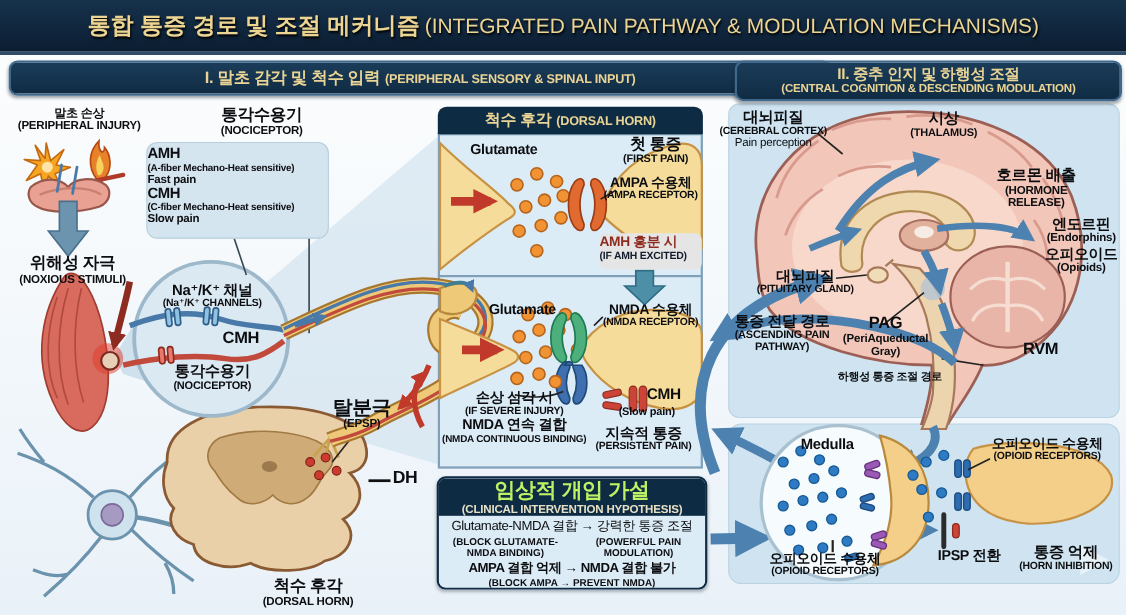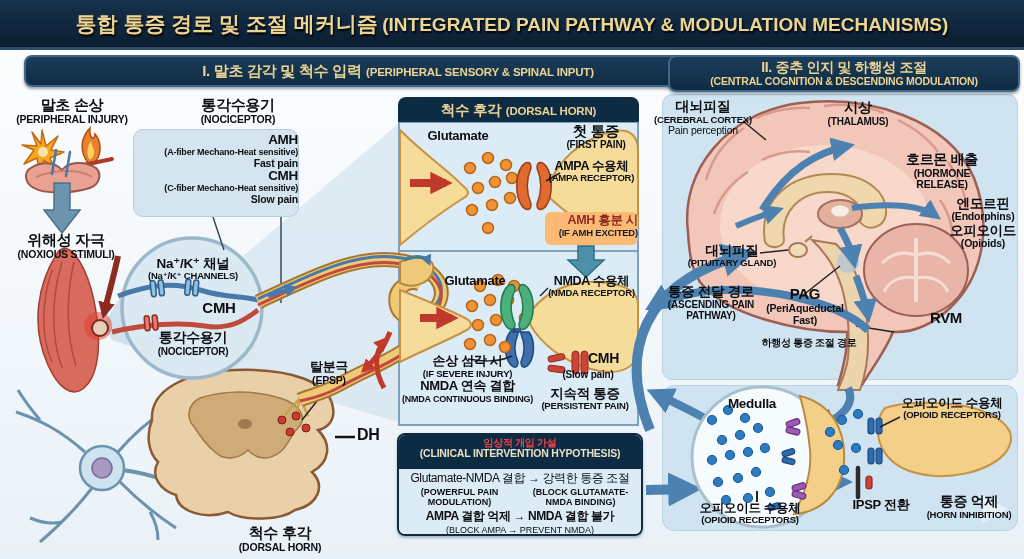--- a/index.html
+++ b/index.html
@@ -4,39 +4,39 @@
 <style>
 *{margin:0;padding:0;box-sizing:border-box}
 html,body{width:1024px;height:559px}
 body{position:relative;overflow:hidden;background:linear-gradient(180deg,#fdfefe 0%,#f2f7fb 60%,#e9f1f8 100%);font-family:"Liberation Sans","DejaVu Sans",sans-serif;color:#0c0d10}
 .lb{position:absolute;text-align:center;line-height:1.12;z-index:6;color:#0c0d10}
 .k{display:block;font-weight:700;font-size:14px;letter-spacing:-.3px}
 .e{display:block;font-weight:700;font-size:10px;letter-spacing:-.2px}
 .inline .k,.inline .e{display:inline}
 .titlebar{position:absolute;left:0;top:0;width:1024px;height:50px;background:linear-gradient(180deg,#16324c,#0b1d31);border-bottom:3px solid #2e4d6b;z-index:7;text-align:center;line-height:47px;white-space:nowrap}
 .titlebar .tko{font-size:21px;font-weight:700;color:#ecd492;text-shadow:1px 2px 2px #000}
-.titlebar .ten{font-size:19px;font-weight:700;color:#ecd492;text-shadow:1px 2px 2px #000}
+.titlebar .ten{font-size:19px;font-weight:400;color:#ecd492;text-shadow:1px 2px 2px #000}
 .sechead{position:absolute;background:linear-gradient(180deg,#1b3c59,#102c44);border:2px solid #40688a;border-radius:8px;color:#e9d495;text-align:center;z-index:5;box-shadow:0 2px 3px rgba(10,25,40,.4)}
 .panel{position:absolute;background:#dcecf6;border:2px solid #7fa0b8;z-index:1}
 .bluepanel{position:absolute;background:#cfe4f0;border:1px solid #b9d3e2;z-index:1}
 .panelhead{position:absolute;background:#0e2b44;color:#e9d495;text-align:center;z-index:5;font-weight:700;border-radius:8px 8px 0 0}
-.box{position:absolute;z-index:5;text-align:right}
+.box{position:absolute;z-index:5;text-align:left}
 svg{display:block}
 #artunder{position:absolute;left:0;top:0;z-index:0}
 #art{position:absolute;left:0;top:0;z-index:2}
 .hyp{position:absolute;left:397px;top:433px;width:246px;height:103px;border:2px solid #0e2b44;border-radius:8px;overflow:hidden;z-index:5;box-shadow:0 2px 3px rgba(10,25,40,.3)}
 .hyp .hh{background:#0e2b44;height:34px;text-align:center;padding-top:2px}
-.hyp .hh .k{color:#ef4444;font-size:10px;line-height:1.1}
+.hyp .hh .k{color:#bef264;font-size:19px;line-height:1.1}
 .hyp .hh .e{color:#e6e0c4;font-size:10.5px;line-height:1.1}
 .hyp .hb{background:#dcecf6;text-align:center;padding-top:1px}
 .hyp .l1{font-size:12px;font-weight:400;letter-spacing:-.4px}
 .hyp .subrow{display:flex}
 .hyp .subrow span{flex:1;font-size:9px;font-weight:700;line-height:1.15;display:block}
 .hyp .l2{font-size:12px;font-weight:700;letter-spacing:-.4px}
-.hyp .sub2{font-size:9px;font-weight:400}
+.hyp .sub2{font-size:9px;font-weight:700}
 </style>
 </head>
 <body>
 
 <svg id="artunder" width="1024" height="559" viewBox="0 0 1024 559">
   <polygon points="104,324 146,254 236,380 112,340" fill="#c6dbe9" opacity="0.8"></polygon>
   <polygon points="236,262 398,124 398,422 228,372" fill="#d3e4ef" opacity="0.7"></polygon>
 </svg>
 
 <div class="bluepanel" style="left:662px;top:94px;width:356px;height:286px;border-radius:10px"></div>
@@ -305,31 +305,31 @@
   <path d="M900,417 L880,427" stroke="#222" stroke-width="1.5"></path>
   <polygon points="982,495 1008,509 982,523" fill="#ffffff" opacity="0.5"></polygon>
 </g>
 </svg>
 
 <div class="titlebar">
   <span class="tko">통합 통증 경로 및 조절 메커니즘</span>
   <span class="ten">(INTEGRATED PAIN PATHWAY &amp; MODULATION MECHANISMS)</span>
 </div>
 
-<div class="sechead inline" style="left:24px;top:55px;width:748px;height:32px;line-height:28px">
+<div class="sechead inline" style="left:8px;top:55px;width:748px;height:32px;line-height:28px">
   <span class="k" style="font-size:15px">I. 말초 감각 및 척수 입력</span>
   <span class="e" style="font-size:11.5px">(PERIPHERAL SENSORY &amp; SPINAL INPUT)</span>
 </div>
 <div class="sechead" style="left:668px;top:55px;width:352px;height:37px;padding-top:2px">
   <span class="k" style="font-size:14px;line-height:1.15">II. 중추 인지 및 하행성 조절</span>
   <span class="e" style="font-size:10.5px;color:#e9d495">(CENTRAL COGNITION &amp; DESCENDING MODULATION)</span>
 </div>
 
 <div class="lb" style="left:6px;top:97px;width:132px">
-  <span class="k" style="font-size:15px">말초 손상</span>
+  <span class="k" style="font-size:11px">말초 손상</span>
   <span class="e" style="font-size:10.5px">(PERIPHERAL INJURY)</span>
 </div>
 <div class="lb" style="left:182px;top:97px;width:112px">
   <span class="k" style="font-size:15px">통각수용기</span>
   <span class="e" style="font-size:10.5px">(NOCICEPTOR)</span>
 </div>
 <div class="box" style="left:133px;top:129px;width:166px;height:88px;background:#d5e5ef;border:1px solid #b7cedd;border-radius:10px;padding-top:3px;line-height:1.1">
   <span class="k" style="font-size:13.5px">AMH</span>
   <span class="e" style="font-size:9px">(A-fiber Mechano-Heat sensitive)</span>
   <span class="e" style="font-size:10.5px">Fast pain</span>
@@ -346,21 +346,21 @@
   <span class="e" style="font-size:9.5px">(Na⁺/K⁺ CHANNELS)</span>
 </div>
 <div class="lb" style="left:196px;top:300px;width:46px">
   <span class="k" style="font-size:15px">CMH</span>
 </div>
 <div class="lb" style="left:136px;top:330px;width:114px">
   <span class="k" style="font-size:14px">통각수용기</span>
   <span class="e" style="font-size:10px">(NOCICEPTOR)</span>
 </div>
 <div class="lb" style="left:293px;top:360px;width:72px">
-  <span class="k" style="font-size:13px">탈분극</span>
+  <span class="k" style="font-size:18px">탈분극</span>
   <span class="e" style="font-size:10.5px">(EPSP)</span>
 </div>
 <div class="lb" style="left:357px;top:426px;width:40px;text-align:left">
   <span class="k" style="font-size:16px">DH</span>
 </div>
 <div class="lb" style="left:222px;top:525px;width:116px">
   <span class="k" style="font-size:15px">척수 후각</span>
   <span class="e" style="font-size:10.5px">(DORSAL HORN)</span>
 </div>
 
@@ -372,21 +372,21 @@
   <span class="k" style="font-size:13px">Glutamate</span>
 </div>
 <div class="lb" style="left:553px;top:123px;width:86px">
   <span class="k" style="font-size:14.5px">첫 통증</span>
   <span class="e" style="font-size:10px">(FIRST PAIN)</span>
 </div>
 <div class="lb" style="left:543px;top:159px;width:97px">
   <span class="k" style="font-size:12.5px">AMPA 수용체</span>
   <span class="e" style="font-size:9.5px">(AMPA RECEPTOR)</span>
 </div>
-<div class="box" style="left:545px;top:212px;width:93px;height:33px;background:#fdba74;border-radius:6px;padding-top:2px;line-height:1.1;color:#131c2b">
+<div class="box" style="left:545px;top:212px;width:93px;height:33px;background:#e5e5e5;border-radius:6px;padding-top:2px;line-height:1.1;color:#131c2b">
   <span class="k" style="font-size:12.5px;color:#8e2b20">AMH 흥분 시</span>
   <span class="e" style="font-size:9.5px;color:#131c2b">(IF AMH EXCITED)</span>
 </div>
 <div class="lb" style="left:432px;top:274px;width:86px">
   <span class="k" style="font-size:13px">Glutamate</span>
 </div>
 <div class="lb" style="left:543px;top:274px;width:97px">
   <span class="k" style="font-size:12.5px">NMDA 수용체</span>
   <span class="e" style="font-size:9.5px">(NMDA RECEPTOR)</span>
 </div>
@@ -408,22 +408,22 @@
 </div>
 
 <div class="hyp">
   <div class="hh">
     <span class="k">임상적 개입 가설</span>
     <span class="e">(CLINICAL INTERVENTION HYPOTHESIS)</span>
   </div>
   <div class="hb">
     <div class="l1">Glutamate-NMDA 결합 → 강력한 통증 조절</div>
     <div class="subrow">
+      <span>(BLOCK GLUTAMATE-NMDA BINDING)</span>
       <span>(POWERFUL PAIN MODULATION)</span>
-      <span>(BLOCK GLUTAMATE-NMDA BINDING)</span>
     </div>
     <div class="l2">AMPA 결합 억제 → NMDA 결합 불가</div>
     <div class="sub2">(BLOCK AMPA → PREVENT NMDA)</div>
   </div>
 </div>
 
 <div class="lb" style="left:652px;top:99px;width:102px">
   <span class="k" style="font-size:14px">대뇌피질</span>
   <span class="e" style="font-size:9.5px">(CEREBRAL CORTEX)</span>
   <span class="e" style="font-size:10.5px;font-weight:400">Pain perception</span>
@@ -445,21 +445,21 @@
 <div class="lb" style="left:680px;top:243px;width:104px">
   <span class="k" style="font-size:13.5px">대뇌피질</span>
   <span class="e" style="font-size:9.5px">(PITUITARY GLAND)</span>
 </div>
 <div class="lb" style="left:650px;top:284px;width:122px">
   <span class="k" style="font-size:13.5px">통증 전달 경로</span>
   <span class="e" style="font-size:10px;width:90px;margin:0 auto">(ASCENDING PAIN PATHWAY)</span>
 </div>
 <div class="lb" style="left:756px;top:286px;width:98px">
   <span class="k" style="font-size:15px">PAG</span>
-  <span class="e" style="font-size:10.5px;width:90px;margin:0 auto">(PeriAqueductal Fast)</span>
+  <span class="e" style="font-size:10.5px;width:90px;margin:0 auto">(PeriAqueductal Gray)</span>
 </div>
 <div class="lb" style="left:730px;top:337px;width:158px">
   <span class="k" style="font-size:10px">하행성 통증 조절 경로</span>
 </div>
 <div class="lb" style="left:896px;top:310px;width:100px">
   <span class="k" style="font-size:15px">RVM</span>
 </div>
 
 <div class="lb" style="left:712px;top:396px;width:80px">
   <span class="k" style="font-size:13.5px">Medulla</span>

